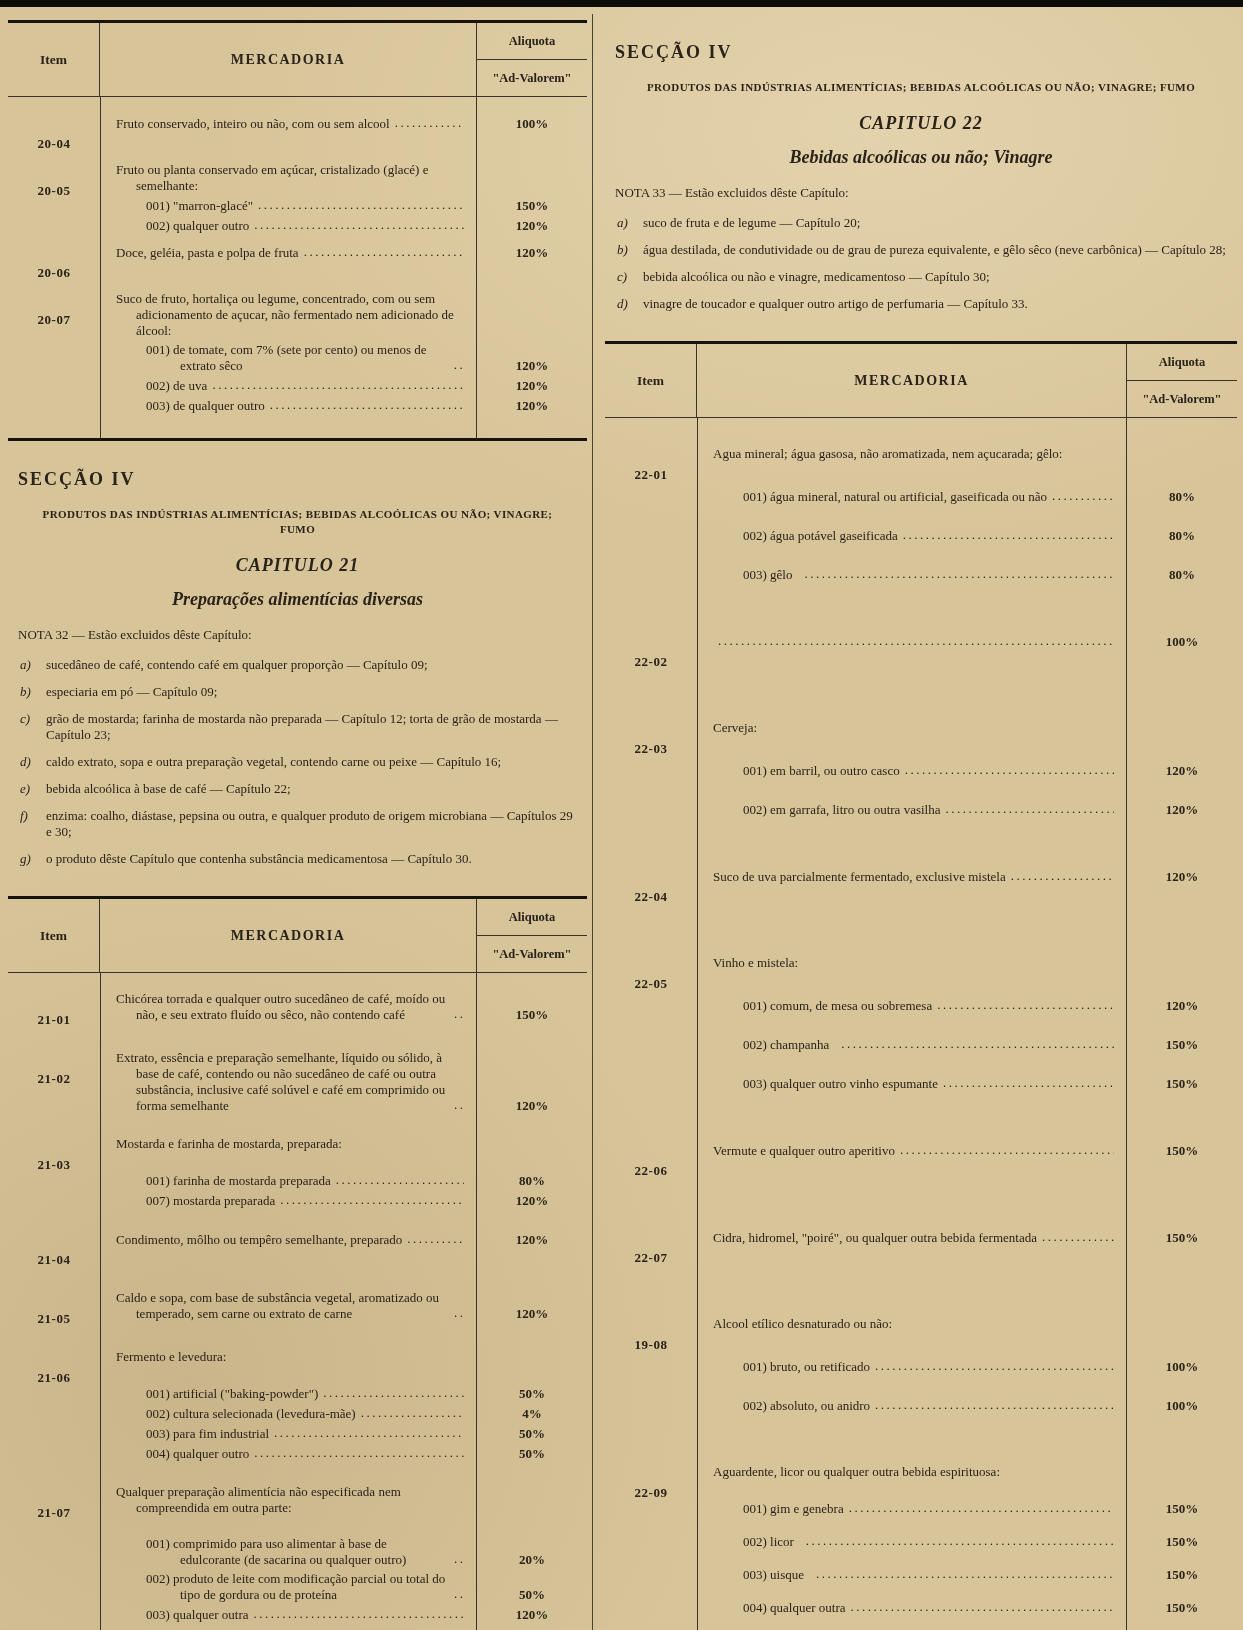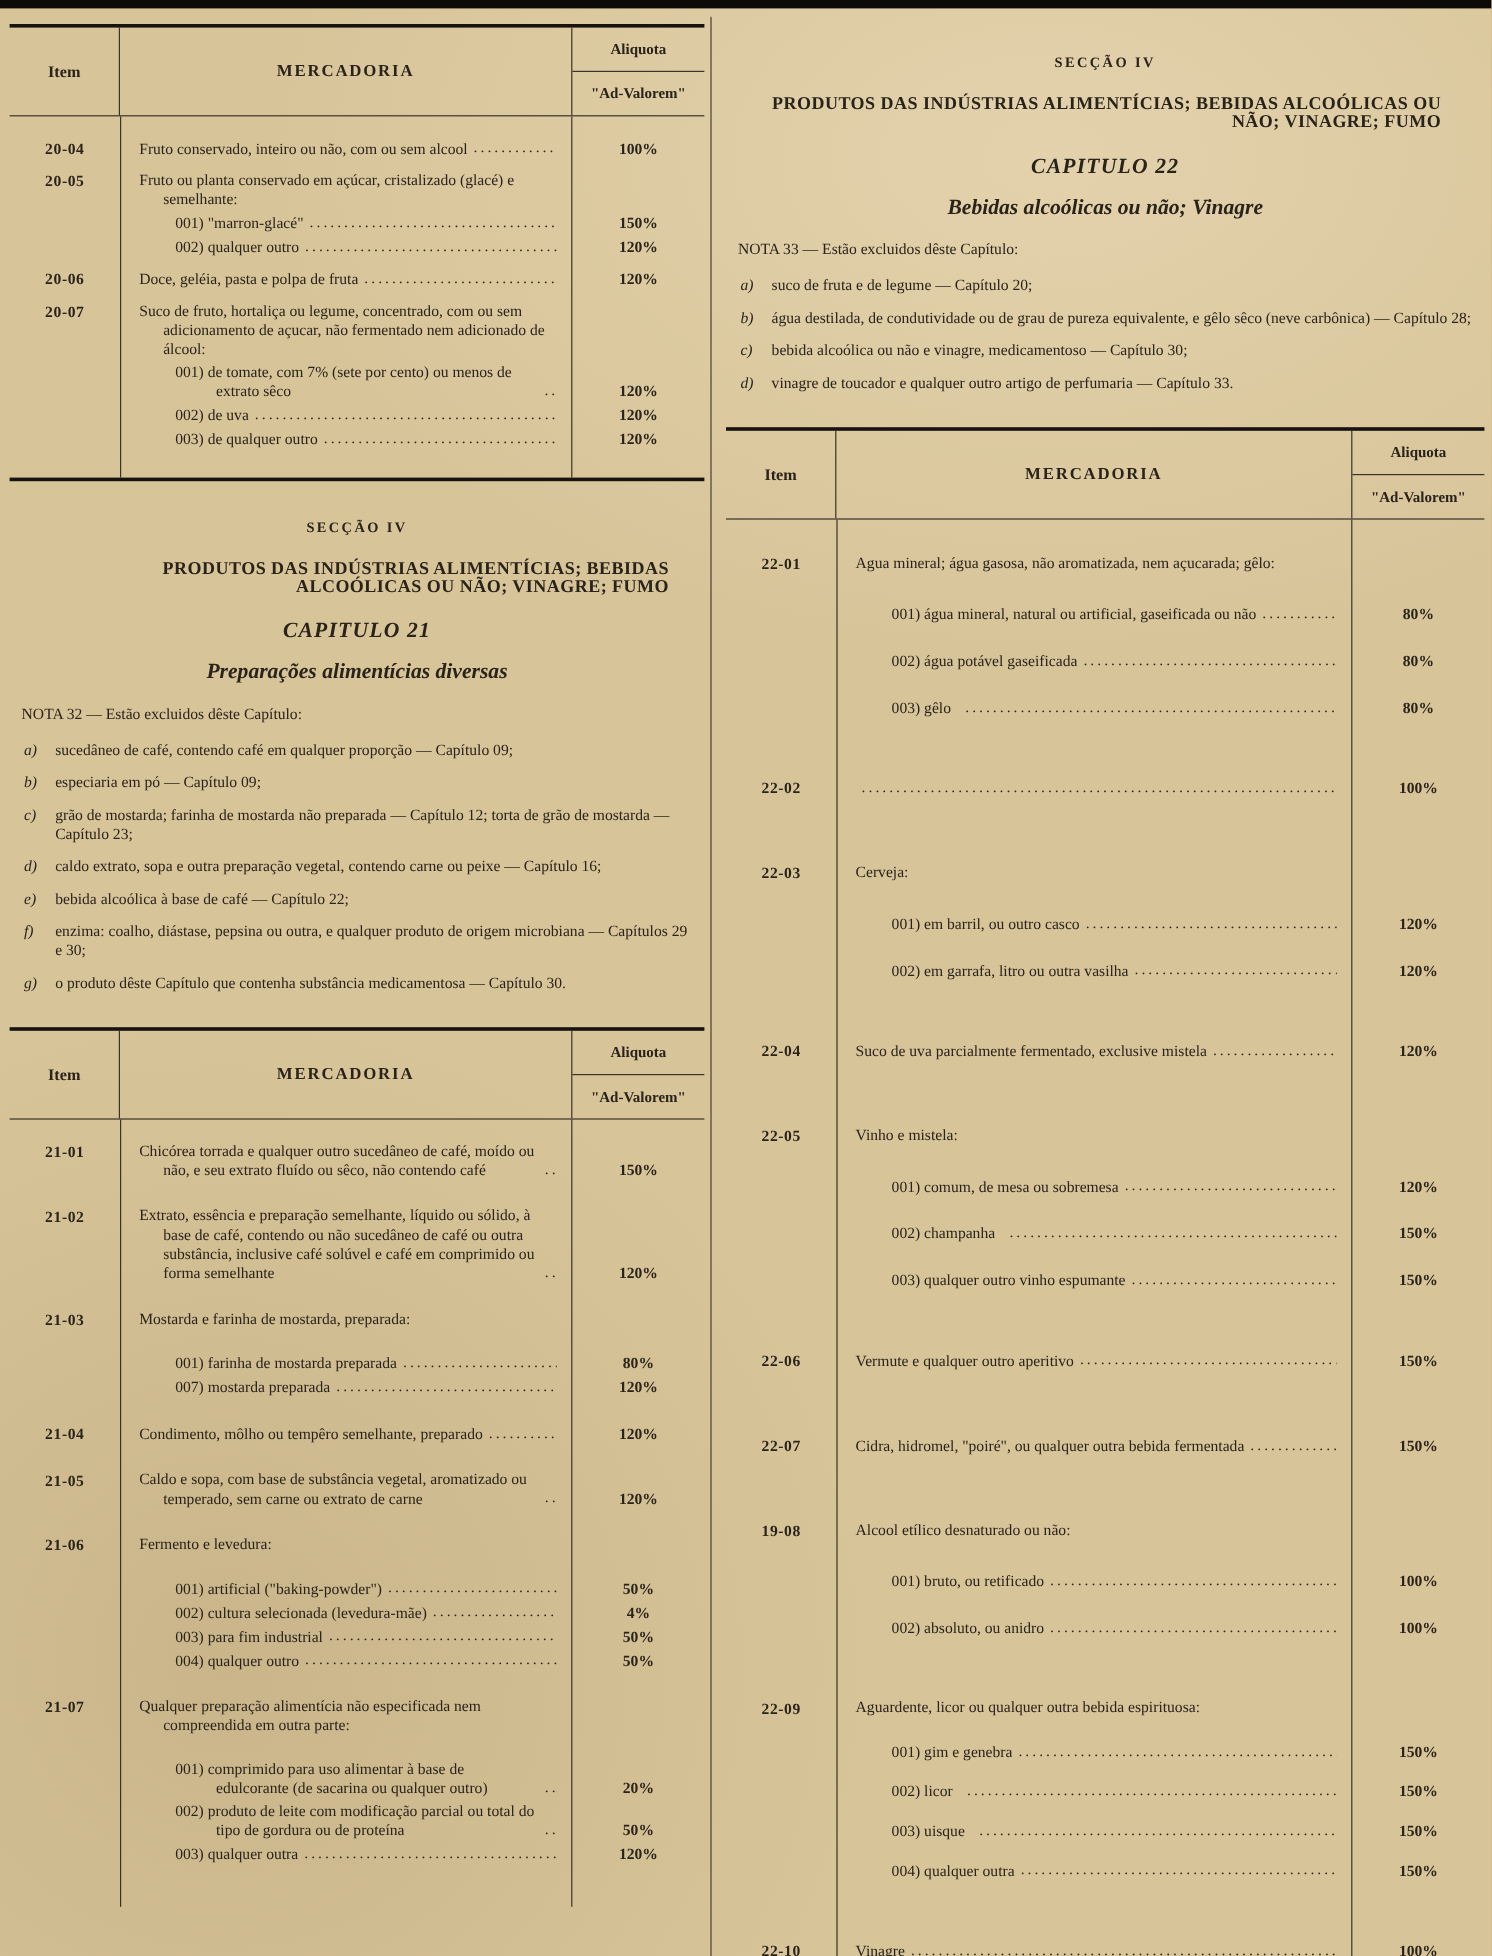--- a/index.html
+++ b/index.html
@@ -33,21 +33,21 @@
             font-weight:bold; font-size:14px; letter-spacing:1.5px; border-right:1px solid #3a332a; }
   .h-rate { width:110px; flex:none; display:flex; flex-direction:column; }
   .h-aliq, .h-adval { flex:1; display:flex; align-items:center; justify-content:center; font-weight:bold; font-size:12.5px; }
   .h-aliq { border-bottom:1px solid #3a332a; }
 
   .tbody { position:relative; padding:18px 0 14px; }
   .vrule { position:absolute; top:0; bottom:0; width:1px; background:#3a332a; }
   .vrule.v1 { left:92px; } .vrule.v2 { right:110px; }
 
   .row { display:flex; }
-  .cell-item { width:92px; flex:none; text-align:center; font-weight:bold; letter-spacing:0.5px; padding-top:1px; }
+  .cell-item { width:92px; flex:none; text-align:center; font-weight:bold; letter-spacing:0.5px; padding-top:1px;margin-top:20px; }
   .cell-body { flex:1; min-width:0; display:flex; flex-direction:column; }
   .line { display:flex; align-items:flex-end; }
   .txt { flex:1; min-width:0; display:flex; align-items:flex-end; padding:0 8px 0 16px; }
   .t { flex:0 1 auto; min-width:0; padding-left:20px; text-indent:-20px; }
   .sub .txt { padding-left:46px; }
   .sub .t { padding-left:34px; text-indent:-34px; }
   .leader { flex:1 1 12px; min-width:10px; overflow:hidden; white-space:nowrap;
             letter-spacing:2.5px; margin:0 5px 1px 5px; }
   .rate { width:110px; flex:none; text-align:center; font-weight:bold; }
 
@@ -59,22 +59,22 @@
   .tbl-21 .sub.space { margin-top:20px; }
 
   .tbl-22 .tbody { padding:28px 0 10px; }
   .tbl-22 .row { margin-bottom:50px; }
   .tbl-22 .main { margin-bottom:4px; }
   .tbl-22 .sub { margin-top:22px; }
   .tbl-22 .row.tight .sub { margin-top:16px; }
 
   
   .sec { padding:30px 10px 18px; }
-  .sec-title { text-align:center; font-size:12px; font-weight:bold; letter-spacing:2px; margin-bottom:20px;font-family:Liberation Serif, serif; }
-  .sec-sub { text-align:right; font-size:15px; font-weight:bold; letter-spacing:0.4px;
+  .sec-title { text-align:left; font-size:18px; font-weight:bold; letter-spacing:2px; margin-bottom:20px;font-family:Liberation Serif, serif; }
+  .sec-sub { text-align:center; font-size:11px; font-weight:bold; letter-spacing:0.4px;
              line-height:15px; max-width:520px; margin:0 auto 20px; }
   .col-right .sec-sub { max-width:560px; }
   .cap { text-align:center; font-style:italic; font-weight:bold; font-size:18px; letter-spacing:1px; margin-bottom:18px; }
   .cap-t { text-align:center; font-style:italic; font-weight:bold; font-size:18px; margin-bottom:20px; }
   .nota { margin-bottom:14px; }
   .note { display:flex; margin-bottom:11px; }
   .nl { font-style:italic; width:28px; flex:none; padding-left:2px; }
   .nt { flex:1; min-width:0; }
 </style>
 </head>

